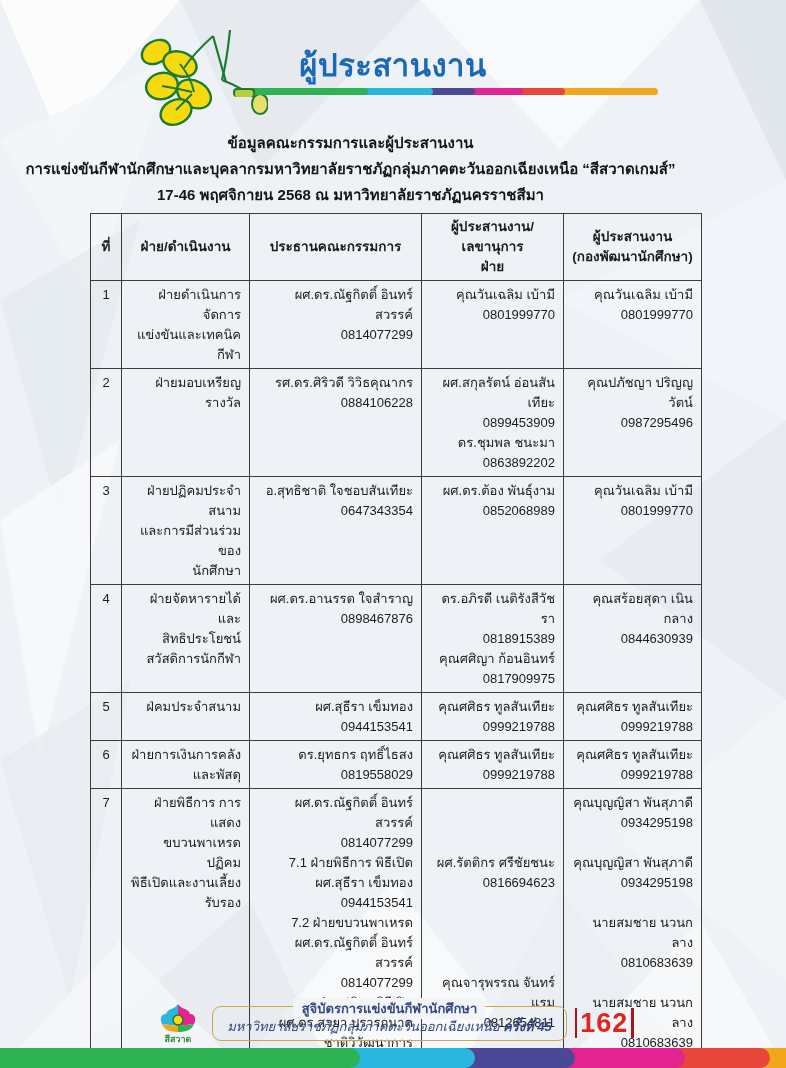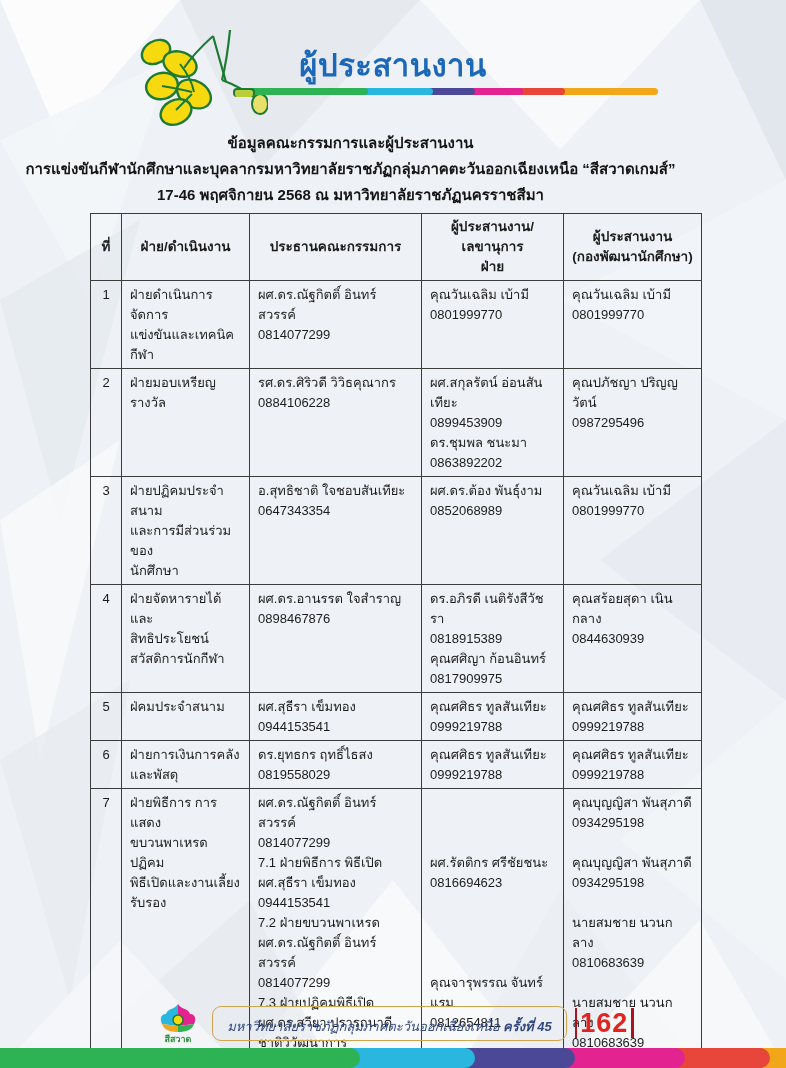--- a/index.html
+++ b/index.html
@@ -44,21 +44,21 @@
   table.main th,table.main td{
     border:1px solid #3c3c3c;
     line-height:20px;
     white-space:pre-line;
     overflow:hidden;
   }
   table.main th{
     font-size:13.5px;font-weight:700;text-align:center;vertical-align:middle;
     padding:3px 4px;
   }
-  table.main td{vertical-align:top;text-align:left;padding:4px 8px 3px 8px;}
+  table.main td{vertical-align:top;text-align:right;padding:4px 8px 3px 8px;}
   table.main td.c-no{text-align:center;padding-left:2px;padding-right:2px;}
   
   .footer{
     position:absolute;left:0;top:998px;width:786px;height:50px;z-index:3;
     display:flex;align-items:center;justify-content:center;gap:8px;
   }
   .footer-logo{width:52px;height:46px;flex:0 0 auto;}
   .bracket{
     position:relative;border:1.5px solid #cfa64e;border-radius:9px;
     padding:9px 14px 3px 14px;min-width:290px;text-align:center;
@@ -291,20 +291,21 @@
   <div class="footer">
     <svg class="footer-logo" viewBox="0 0 52 46">
       <path d="M26 4 C30 10 36 8 38 14 C44 14 44 20 42 24 L26 26 Z" fill="#e3238f"></path>
       <path d="M26 4 C22 10 16 8 14 14 C8 14 8 20 10 24 L26 26 Z" fill="#29b7e0"></path>
       <path d="M10 24 C12 30 18 32 26 32 L26 26 Z" fill="#f2a71b"></path>
       <path d="M42 24 C40 30 34 32 26 32 L26 26 Z" fill="#2db353"></path>
       <circle cx="26" cy="20" r="5" fill="#f6d90f" stroke="#1c7a33" stroke-width="1.5"></circle>
       <text x="26" y="42" text-anchor="middle" font-size="9" font-weight="bold" fill="#2e8b3a">สีสวาด</text>
     </svg>
     <div class="bracket">
+      <div class="f-line1">สูจิบัตรการแข่งขันกีฬานักศึกษา</div>
       <div class="f-line2"><span>มหาวิทยาลัยราชภัฏกลุ่มภาคตะวันออกเฉียงเหนือ </span><b>ครั้งที่ 45</b></div>
     </div>
     <div class="pagenum">
       <span class="bar"></span>
       <span class="num">162</span>
       <span class="bar"></span>
     </div>
   </div>
 
   <div class="bottom-bar">

